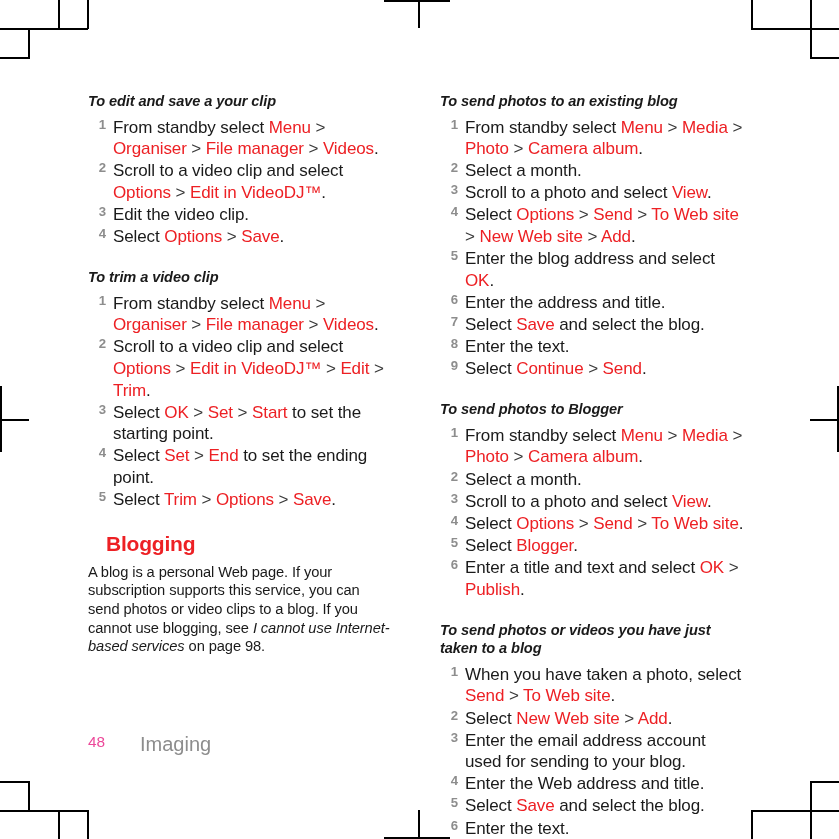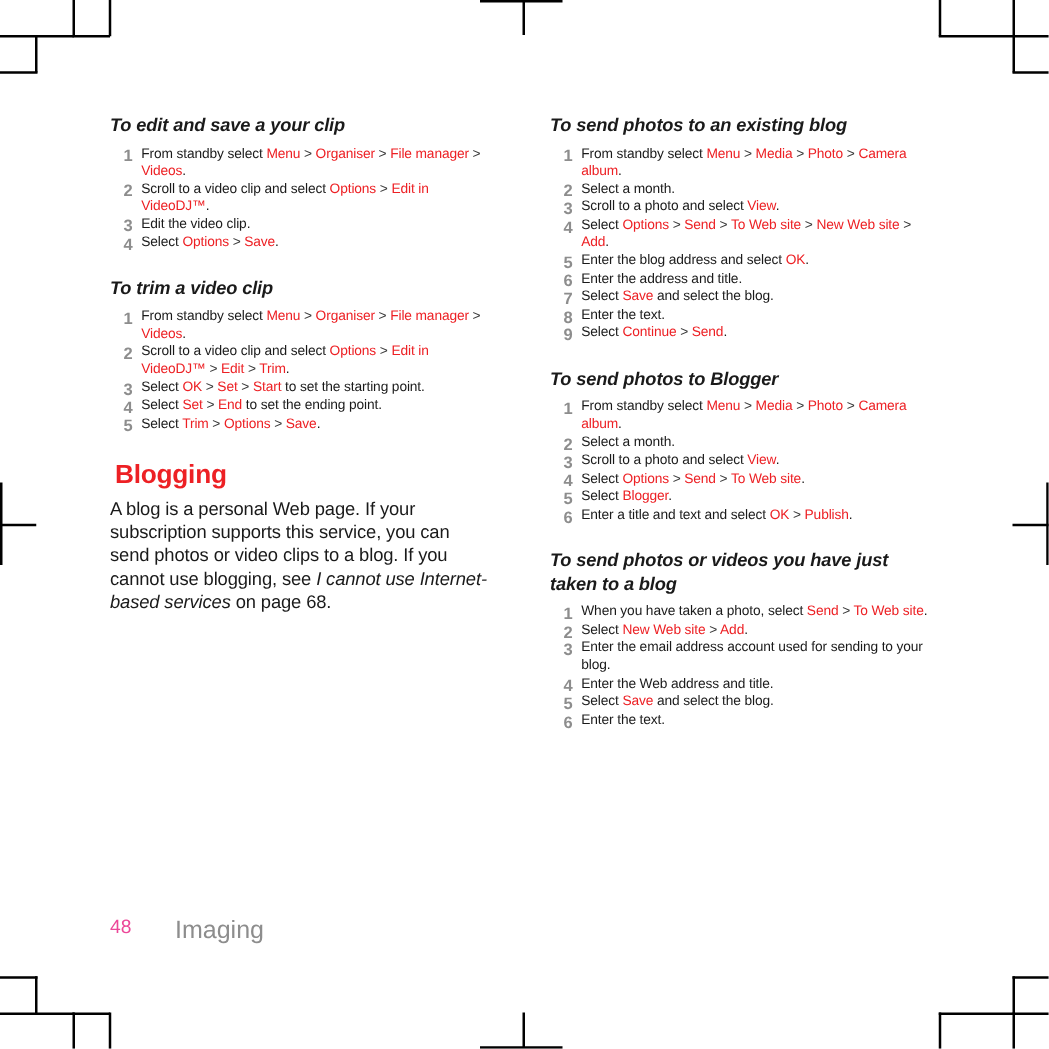--- a/index.html
+++ b/index.html
@@ -45,40 +45,40 @@
     color:#1a1a1a;
     margin:0 0 6px 0;
     padding:0;
     line-height:1.27;
     letter-spacing:-0.1px;
   }
   h2.section{
     font-size:21px;
     font-weight:bold;
     color:#ED2024;
-    margin:0 0 6px 4px;
+    margin:0 0 6px 18px;
     padding:0;
     line-height:1.2;
     letter-spacing:-0.2px;
   }
   .spacer-lg{height:20px;}
   .spacer-md{height:13px;}
 
   ol.steps{
     margin:0;
     padding:0;
     list-style:none;
     counter-reset:stepcount;
   }
   ol.steps > li{
     position:relative;
     counter-increment:stepcount;
     padding-left:25px;
     margin:0 0 0.5px 0;
-    font-size:11px;
+    font-size:17px;
     line-height:1.272;
     color:#1a1a1a;
     letter-spacing:-0.1px;
   }
   ol.steps > li::before{
     content:counter(stepcount);
     position:absolute;
     left:4px;
     top:0;
     width:14px;
@@ -204,21 +204,21 @@
           <li><span>Scroll to a video clip and select </span><span class="kw">Options</span><span class="gt"> &gt; </span><span class="kw">Edit in VideoDJ™</span><span class="gt"> &gt; </span><span class="kw">Edit</span><span class="gt"> &gt; </span><span class="kw">Trim</span><span>.</span></li>
           <li><span>Select </span><span class="kw">OK</span><span class="gt"> &gt; </span><span class="kw">Set</span><span class="gt"> &gt; </span><span class="kw">Start</span><span> to set the starting point.</span></li>
           <li><span>Select </span><span class="kw">Set</span><span class="gt"> &gt; </span><span class="kw">End</span><span> to set the ending point.</span></li>
           <li><span>Select </span><span class="kw">Trim</span><span class="gt"> &gt; </span><span class="kw">Options</span><span class="gt"> &gt; </span><span class="kw">Save</span><span>.</span></li>
         </ol>
 
       <div class="spacer-lg"></div>
 
       <h2 class="section">Blogging</h2>
 
-      <p class="body"><span>A blog is a personal Web page. If your subscription supports this service, you can send photos or video clips to a blog. If you cannot use blogging, see </span><span class="it">I cannot use Internet-based services</span><span> on page 68.</span></p>
+      <p class="body"><span>A blog is a personal Web page. If your subscription supports this service, you can send photos or video clips to a blog. If you cannot use blogging, see </span><span class="it">I cannot use Internet-based services</span><span> on page 98.</span></p>
 
       <div class="spacer-md"></div>
 
 
     </div>
 
     <div class="col col-right">
 
       <h3 class="task">To send photos to an existing blog</h3>
 

